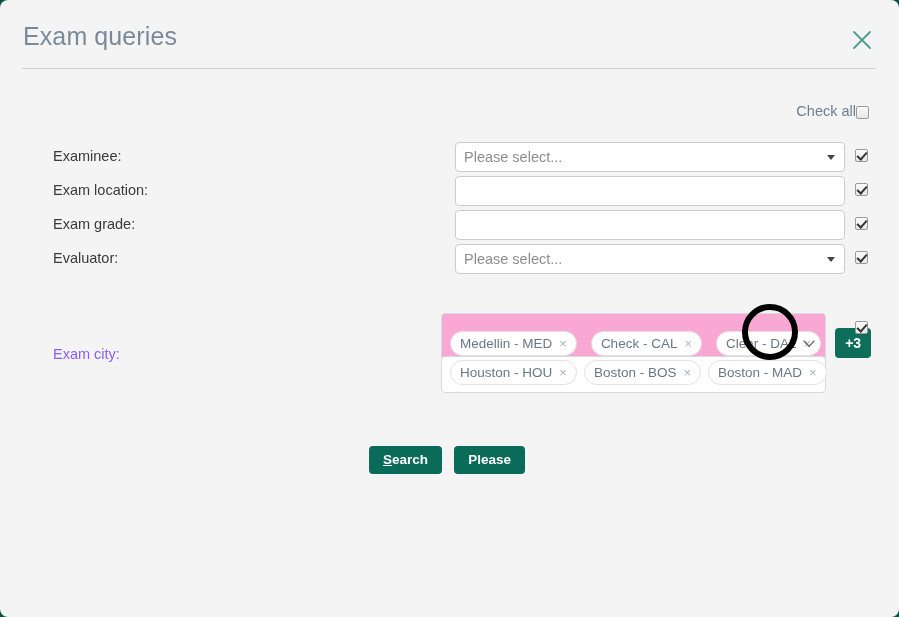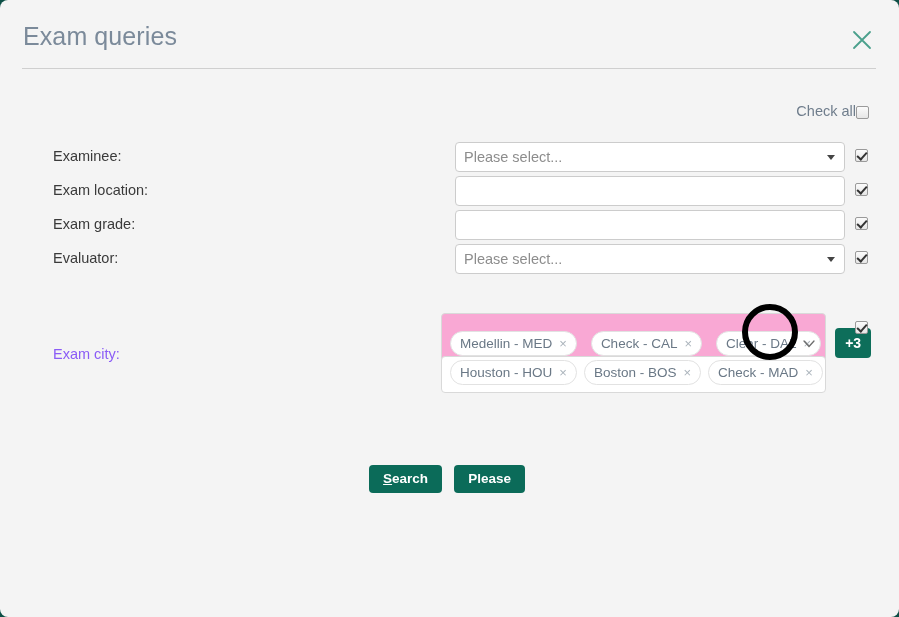--- a/index.html
+++ b/index.html
@@ -225,21 +225,20 @@
     pointer-events: none;
   }
   
   #actions {
     position: absolute;
     left: 0; top: 446px;
     width: 894px;
     display: flex;
     justify-content: center;
     gap: 12px;
-    margin-top: 19px;
   }
   .btn {
     background: #0b6b59;
     color: #ffffff;
     border: none;
     border-radius: 4px;
     font-size: 13.5px;
     font-weight: 700;
     font-family: "Liberation Sans", sans-serif;
     padding: 0 14px;
@@ -343,21 +342,21 @@
     <div id="city-overflow" style="position:absolute;left:441px;top:356px;">
       <span class="chip">
         <span>Houston - HOU</span>
         <span class="chip-remove">×</span>
       </span>
       <span class="chip">
         <span>Boston - BOS</span>
         <span class="chip-remove">×</span>
       </span>
       <span class="chip">
-        <span>Check - MAD</span>
+        <span>Boston - MAD</span>
         <span class="chip-remove">×</span>
       </span>
     </div>
 
     <span class="cbx checked" style="position:absolute;left:855px;top:321px;"></span>
 
     <div id="badge-highlight"></div>
   </div>
 
   <div id="actions">

